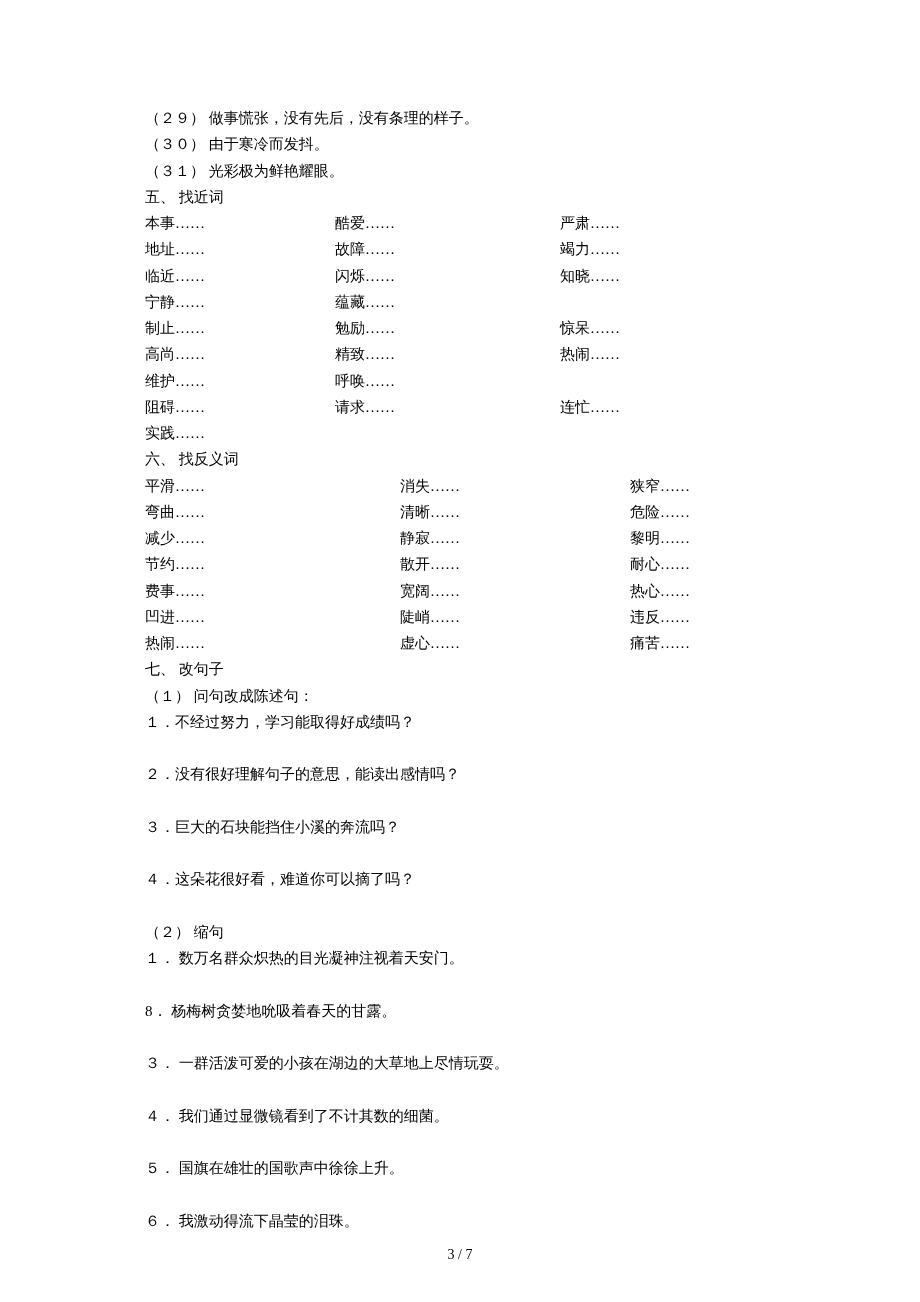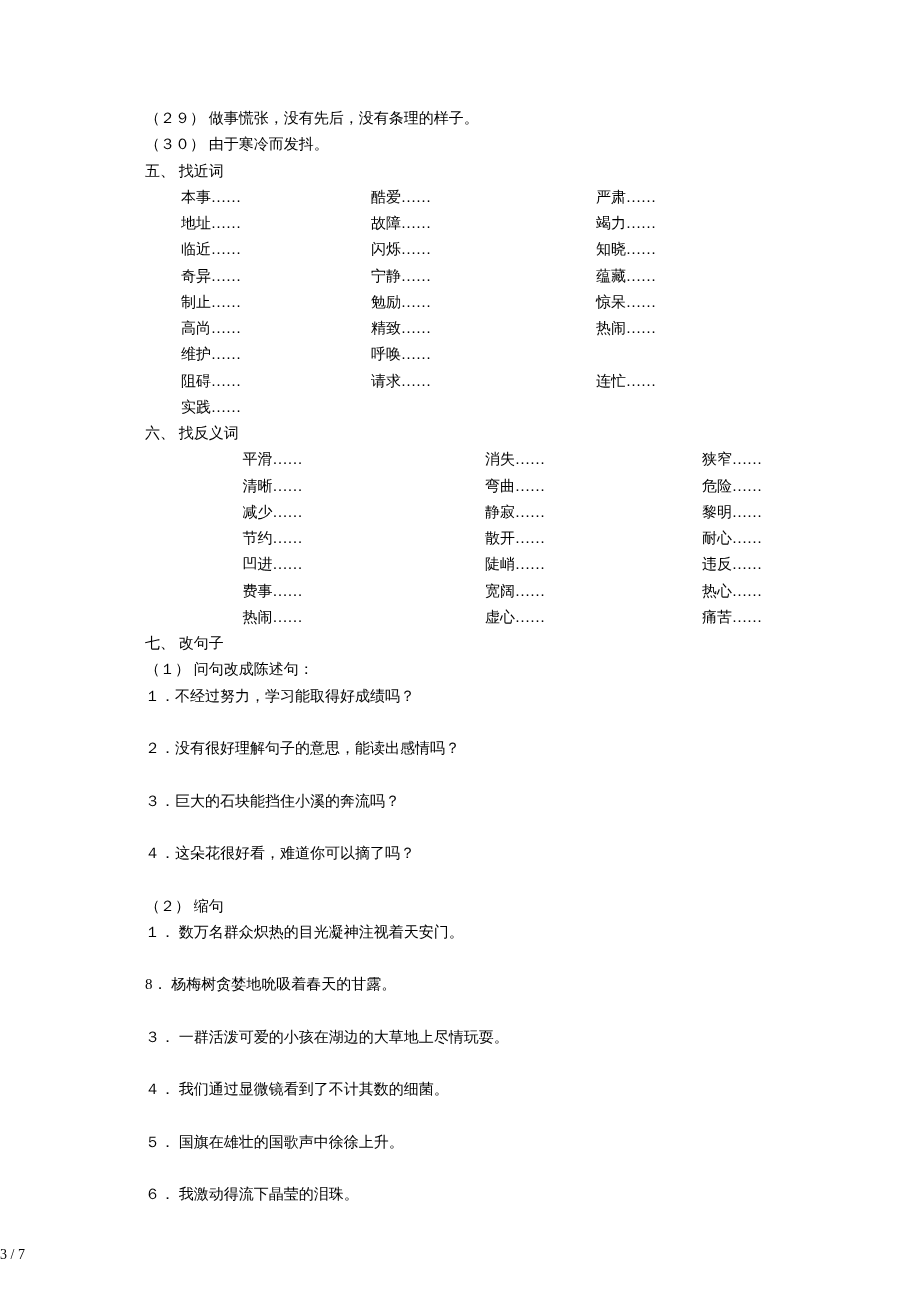--- a/index.html
+++ b/index.html
@@ -19,62 +19,61 @@
     padding: 105px 86px 0 145px;
     position: relative;
   }
   p {
     margin: 0;
     white-space: nowrap;
   }
   .cols3 {
     display: grid;
     grid-template-columns: 190px 225px auto;
-    margin-left: 36px;
   }
   .cols3b {
     display: grid;
     grid-template-columns: 255px 230px auto;
-    text-align: center;
   }
   .footer {
     position: absolute;
     bottom: 35px;
     left: 0;
     width: 100%;
+    text-align: center;
     font-size: 14px;
   }
 </style>
 </head>
 <body>
 
 <div class="page">
 
   <p>（２９） 做事慌张，没有先后，没有条理的样子。</p>
   <p>（３０） 由于寒冷而发抖。</p>
+  <p>（３１） 光彩极为鲜艳耀眼。</p>
 
   <p>五、 找近词</p>
 
   <div class="cols3">
       <span>本事……</span>
       <span>酷爱……</span>
       <span>严肃……</span>
     </div>
   <div class="cols3">
       <span>地址……</span>
       <span>故障……</span>
       <span>竭力……</span>
     </div>
   <div class="cols3">
       <span>临近……</span>
       <span>闪烁……</span>
       <span>知晓……</span>
     </div>
   <div class="cols3">
-      <span>奇异……</span>
       <span>宁静……</span>
       <span>蕴藏……</span>
     </div>
   <div class="cols3">
       <span>制止……</span>
       <span>勉励……</span>
       <span>惊呆……</span>
     </div>
   <div class="cols3">
       <span>高尚……</span>
@@ -97,43 +96,43 @@
     </div>
 
   <p>六、 找反义词</p>
 
   <div class="cols3b">
       <span>平滑……</span>
       <span>消失……</span>
       <span>狭窄……</span>
     </div>
   <div class="cols3b">
+      <span>弯曲……</span>
       <span>清晰……</span>
-      <span>弯曲……</span>
       <span>危险……</span>
     </div>
   <div class="cols3b">
       <span>减少……</span>
       <span>静寂……</span>
       <span>黎明……</span>
     </div>
   <div class="cols3b">
       <span>节约……</span>
       <span>散开……</span>
       <span>耐心……</span>
     </div>
   <div class="cols3b">
+      <span>费事……</span>
+      <span>宽阔……</span>
+      <span>热心……</span>
+    </div>
+  <div class="cols3b">
       <span>凹进……</span>
       <span>陡峭……</span>
       <span>违反……</span>
-    </div>
-  <div class="cols3b">
-      <span>费事……</span>
-      <span>宽阔……</span>
-      <span>热心……</span>
     </div>
   <div class="cols3b">
       <span>热闹……</span>
       <span>虚心……</span>
       <span>痛苦……</span>
     </div>
 
   <p>七、 改句子</p>
   <p>（１） 问句改成陈述句：</p>
   <p>１．不经过努力，学习能取得好成绩吗？</p>

